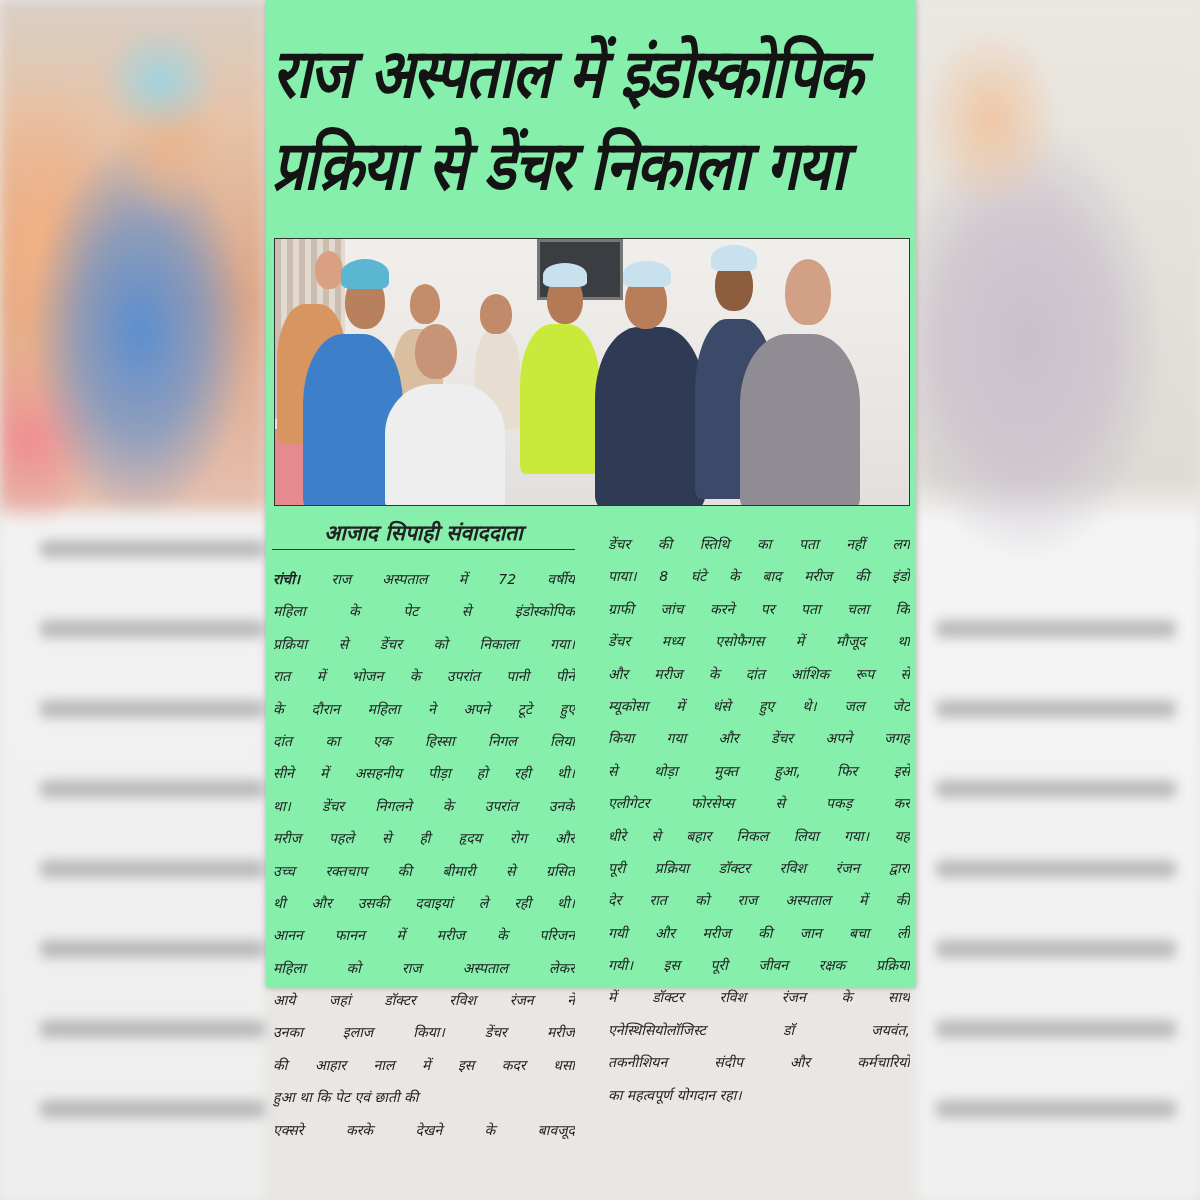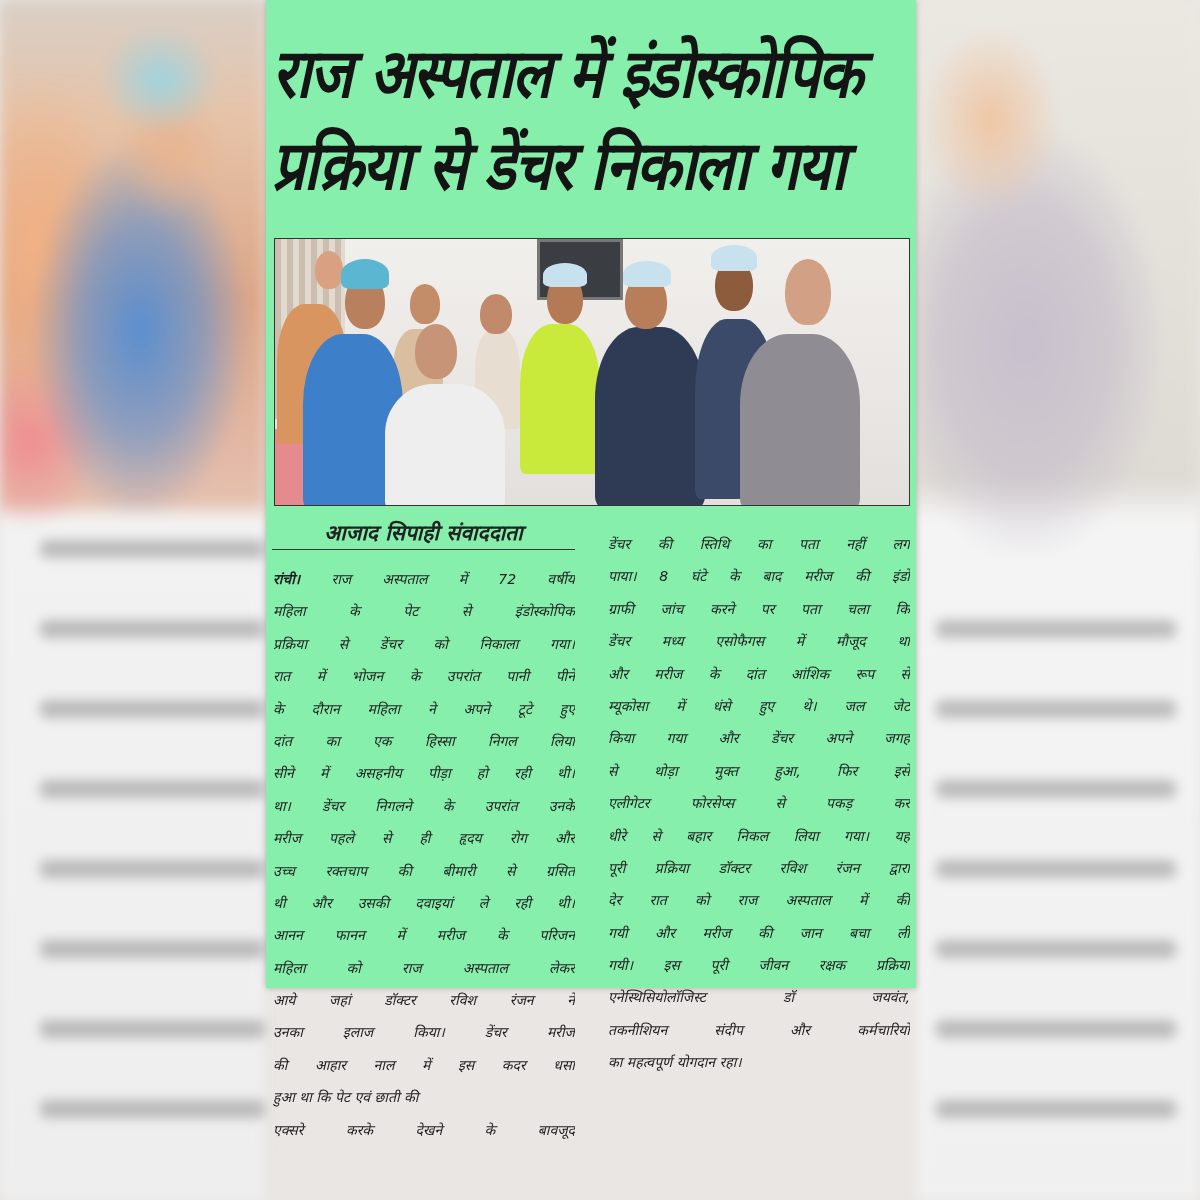--- a/index.html
+++ b/index.html
@@ -179,18 +179,19 @@
     <div class="line">और मरीज के दांत आंशिक रूप से</div>
     <div class="line">म्यूकोसा में धंसे हुए थे। जल जेट</div>
     <div class="line">किया गया और डेंचर अपने जगह</div>
     <div class="line">से थोड़ा मुक्त हुआ, फिर इसे</div>
     <div class="line">एलीगेटर फोरसेप्स से पकड़ कर</div>
     <div class="line">धीरे से बहार निकल लिया गया। यह</div>
     <div class="line">पूरी प्रक्रिया डॉक्टर रविश रंजन द्वारा</div>
     <div class="line">देर रात को राज अस्पताल में की</div>
     <div class="line">गयी और मरीज की जान बचा ली</div>
     <div class="line">गयी। इस पूरी जीवन रक्षक प्रक्रिया</div>
+    <div class="line">में  डॉक्टर रविश रंजन के साथ</div>
     <div class="line">एनेस्थिसियोलॉजिस्ट डॉ जयवंत,</div>
     <div class="line">तकनीशियन संदीप और कर्मचारियों</div>
     <div class="line last">का महत्वपूर्ण योगदान रहा।</div>
   </div>
 
 </div>
 
 </body></html>

